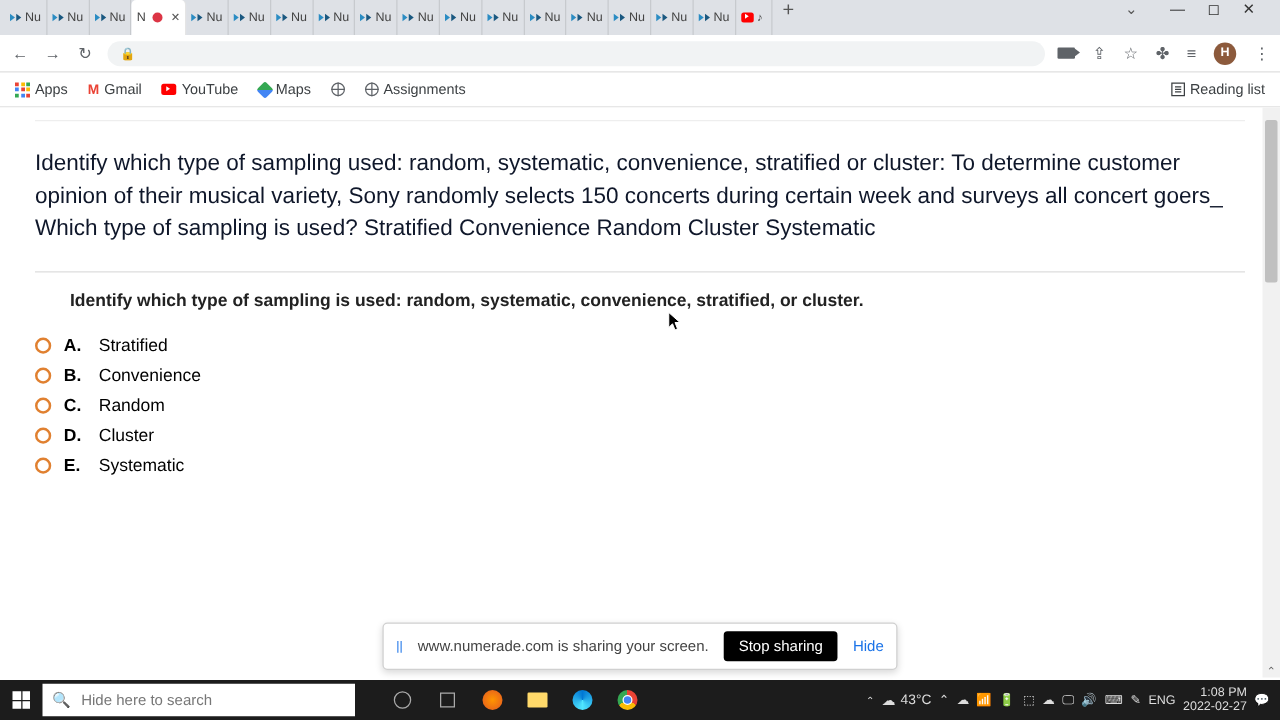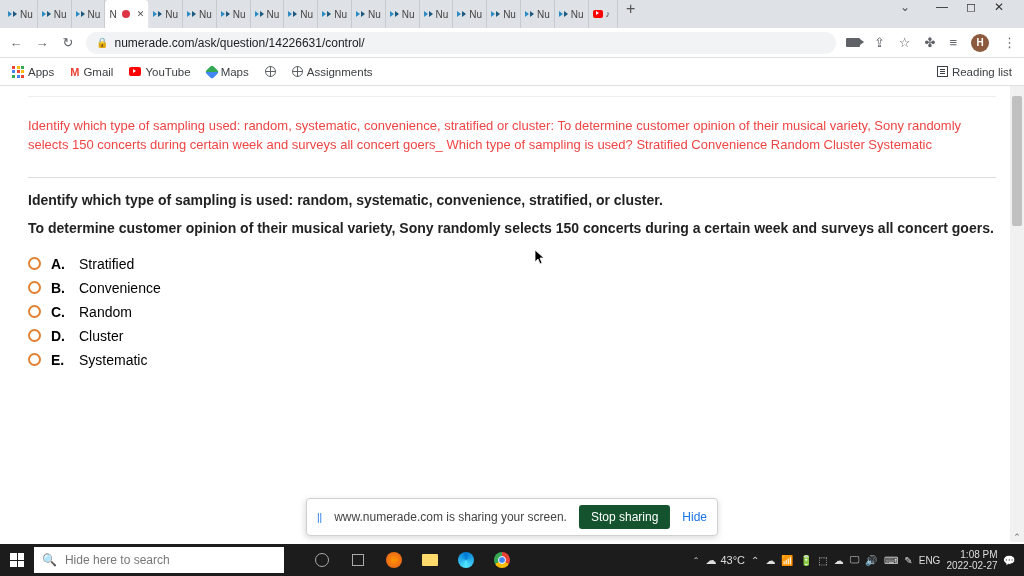--- a/index.html
+++ b/index.html
@@ -94,32 +94,32 @@
   position:absolute;
   top: 86px; bottom: 32px; left:0; right:0;
   overflow: hidden;
   background:#fff;
 }
 .content {
   padding: 10px 28px;
 }
 .sep { height:1px; background:#eee; margin: 0 0 20px 0;}
 .question-summary {
-  font-size: 13px;
-  color: #ef4444;
+  font-size: 18px;
+  color: #0f172a;
   line-height: 1.45;
   margin-bottom: 22px;
 }
 .sep2 { height:1px; background:#ddd; margin-bottom: 14px;}
 .question-body p {
   font-size: 14px;
   color: #222;
   margin-bottom: 12px;
 }
-.question-body .bold { font-weight: bold; }
+.question-body .bold { font-weight: bold; margin-left: 28px; }
 .question-body .final { font-weight: bold; }
 .options { margin-top: 20px; }
 .option {
   display:flex;
   align-items:center;
   gap: 10px;
   margin-bottom: 8px;
   font-size: 14px;
 }
 .radio-o {
@@ -135,21 +135,21 @@
   border-radius:4px;
   box-shadow: 0 2px 6px rgba(0,0,0,0.15);
   display:flex;
   align-items:center;
   gap: 12px;
   padding: 6px 10px;
   font-size: 12px;
   color:#444;
 }
 .share-bar .btn-stop {
-  background:#14532d;
+  background:#000000;
   color:#fff;
   border:none;
   padding: 5px 12px;
   border-radius:3px;
   font-size:12px;
 }
 .share-bar .btn-hide { color:#1a73e8; font-size:12px;}
 .scrollbar-sim {
   position:absolute; right:0; top:86px; bottom:34px; width:14px; background:#f1f1f1;
 }
@@ -330,21 +330,20 @@
     <span>✕</span>
   </div>
 </div>
 
 <div class="navbar">
   <span class="nav-ico">←</span>
   <span class="nav-ico">→</span>
   <span class="nav-ico">↻</span>
   <div class="urlbar">
     <span class="lock">🔒</span>
-    <span>numerade.com/ask/question/14226631/control/</span>
   </div>
   <div class="nav-right">
     <span class="cam-ico"></span>
     <span>⇪</span>
     <span>☆</span>
     <span>✤</span>
     <span>≡</span>
     <div class="avatar">
         <span>H</span>
       </div>
@@ -392,21 +391,20 @@
   </div>
 </div>
 
 <div class="content-wrap">
   <div class="content">
     <div class="sep"></div>
     <div class="question-summary">Identify which type of sampling used: random, systematic, convenience, stratified or cluster: To determine customer opinion of their musical variety, Sony randomly selects 150 concerts during certain week and surveys all concert goers_ Which type of sampling is used? Stratified Convenience Random Cluster Systematic</div>
     <div class="sep2"></div>
     <div class="question-body">
       <p class="bold">Identify which type of sampling is used: random, systematic, convenience, stratified, or cluster.</p>
-      <p class="bold">To determine customer opinion of their musical variety, Sony randomly selects 150 concerts during a certain week and surveys all concert goers.</p>
     </div>
     <div class="options" id="options-container">
         <div class="option">
           <span class="radio-o"></span>
           <span class="opt-letter">A.</span>
           <span>Stratified</span>
         </div>
         <div class="option">
           <span class="radio-o"></span>
           <span class="opt-letter">B.</span>

